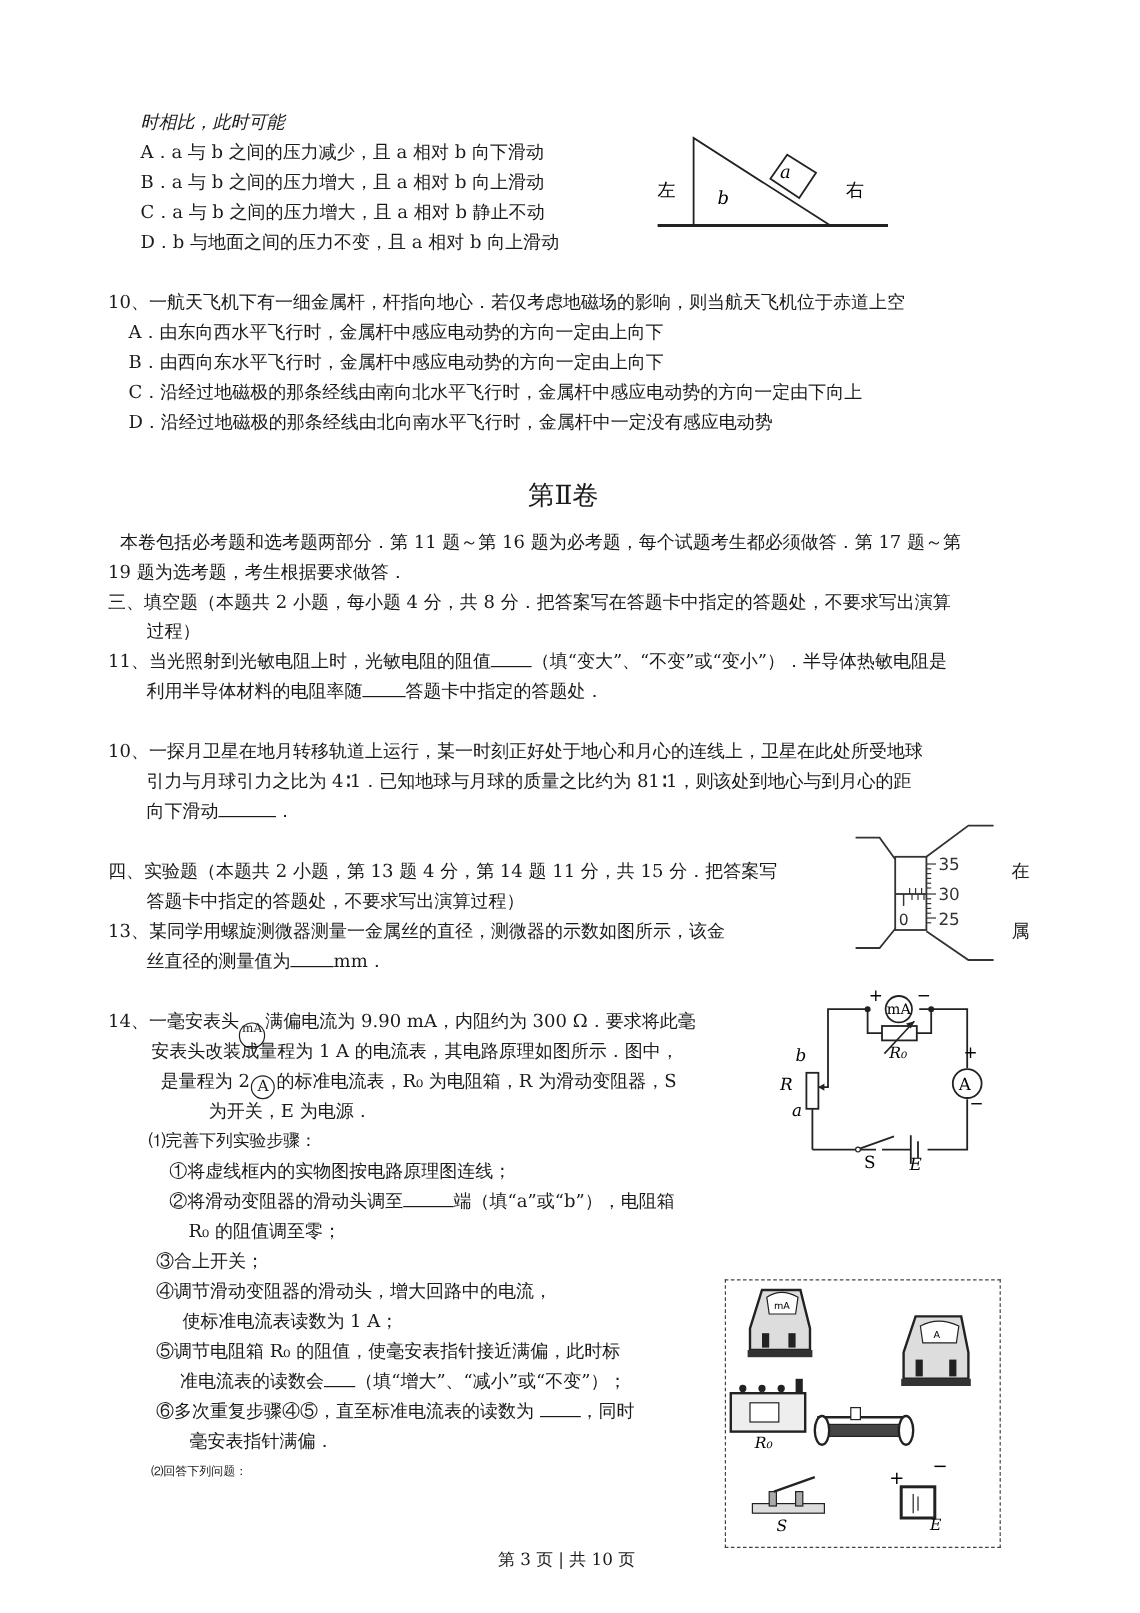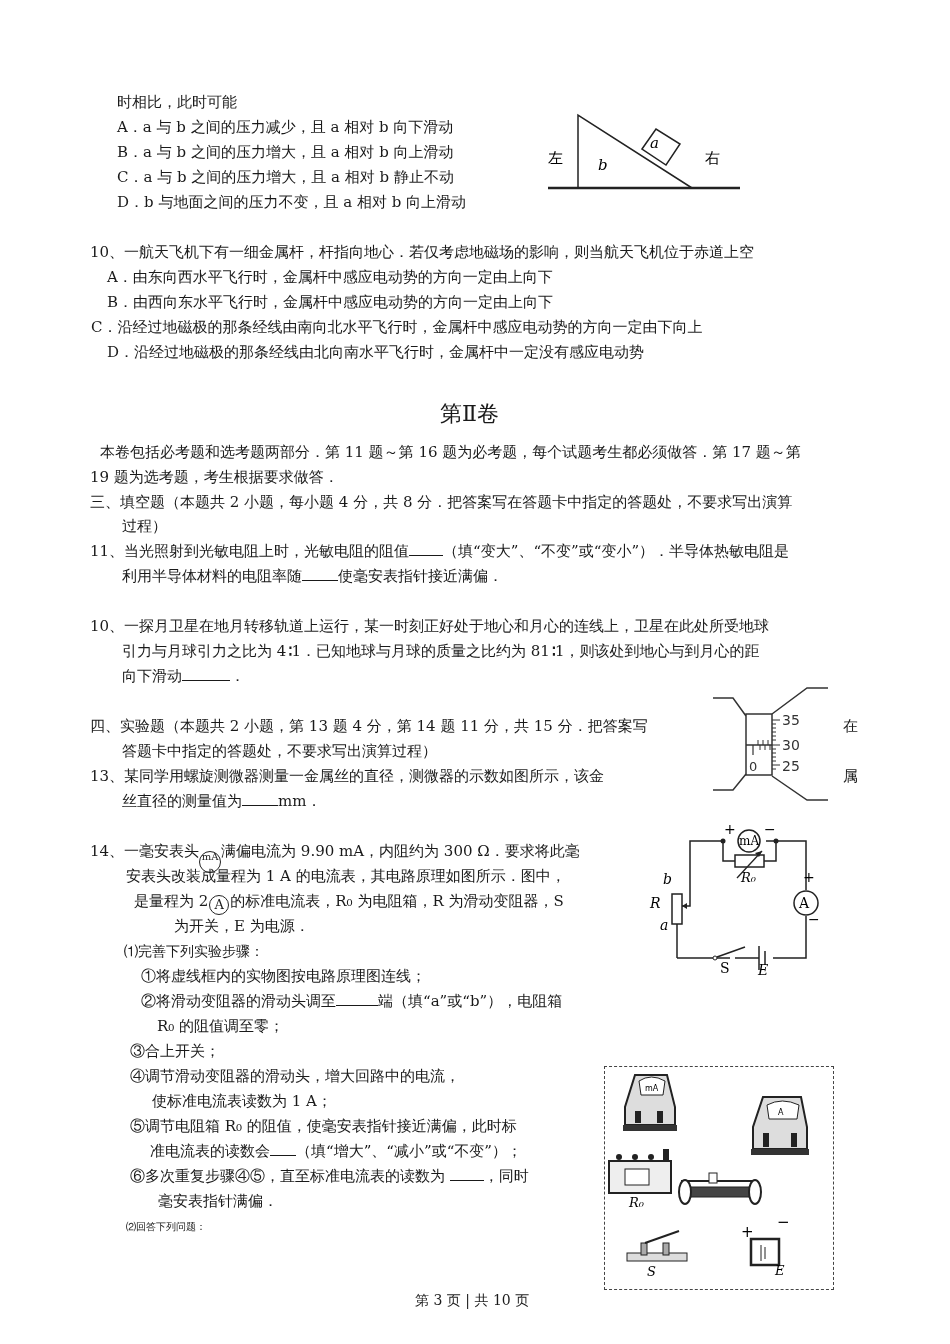--- a/index.html
+++ b/index.html
@@ -7,21 +7,21 @@
          font-family: "DejaVu Serif", "Liberation Serif", serif; color: #1a1a1a; font-size: 15px; }
   .abs { position: absolute; white-space: nowrap; line-height: 25px; }
   .blank { display: inline-block; border-bottom: 1px solid #1a1a1a; height: 16px; vertical-align: baseline; }
   .title { font-size: 22px; }
   .diagram { position: absolute; }
   .page-num { font-size: 14px; }
 </style>
 </head>
 <body>
 
-<div class="abs" style="left:117px;top:90px;">时相比，此时可能</div>
+<div class="abs" style="left:117px;top:90px;font-style:italic;">时相比，此时可能</div>
 <div class="abs" style="left:117px;top:115px;">
   <span>A．</span><span>a 与 b 之间的压力减少，且 a 相对 b 向下滑动</span>
 </div>
 <div class="abs" style="left:117px;top:140px;">
   <span>B．</span><span>a 与 b 之间的压力增大，且 a 相对 b 向上滑动</span>
 </div>
 <div class="abs" style="left:117px;top:165px;">
   <span>C．</span><span>a 与 b 之间的压力增大，且 a 相对 b 静止不动</span>
 </div>
 <div class="abs" style="left:117px;top:190px;">
@@ -34,34 +34,34 @@
   <polygon points="102,41 116,21 140,36 126,57" fill="#fff" stroke="#222" stroke-width="1.5"></polygon>
   <text x="110" y="40" font-style="italic" font-size="15" font-family="DejaVu Serif, serif">a</text>
   <text x="58" y="62" font-style="italic" font-size="15" font-family="DejaVu Serif, serif">b</text>
   <text x="8" y="55" font-size="15" font-family="DejaVu Sans, sans-serif">左</text>
   <text x="165" y="55" font-size="15" font-family="DejaVu Sans, sans-serif">右</text>
 </svg>
 
 <div class="abs" style="left:90px;top:240px;text-align:right;">10、一航天飞机下有一细金属杆，杆指向地心．若仅考虑地磁场的影响，则当航天飞机位于赤道上空</div>
 <div class="abs" style="left:107px;top:265px;"><span>A．</span><span>由东向西水平飞行时，金属杆中感应电动势的方向一定由上向下</span></div>
 <div class="abs" style="left:107px;top:290px;"><span>B．</span><span>由西向东水平飞行时，金属杆中感应电动势的方向一定由上向下</span></div>
-<div class="abs" style="left:91px;top:315px;"><span>C．</span><span>沿经过地磁极的那条经线由南向北水平飞行时，金属杆中感应电动势的方向一定由下向上</span></div>
+<div class="abs" style="left:107px;top:315px;"><span>C．</span><span>沿经过地磁极的那条经线由南向北水平飞行时，金属杆中感应电动势的方向一定由下向上</span></div>
 <div class="abs" style="left:107px;top:340px;"><span>D．</span><span>沿经过地磁极的那条经线由北向南水平飞行时，金属杆中一定没有感应电动势</span></div>
 
 <div class="abs title" style="left:440px;top:398px;line-height:32px;">第Ⅱ卷</div>
 <div class="abs" style="left:90px;top:440px;margin-left:10px;">本卷包括必考题和选考题两部分．第 11 题～第 16 题为必考题，每个试题考生都必须做答．第 17 题～第</div>
 <div class="abs" style="left:90px;top:465px;">19 题为选考题，考生根据要求做答．</div>
 <div class="abs" style="left:90px;top:490px;">三、填空题（本题共 2 小题，每小题 4 分，共 8 分．把答案写在答题卡中指定的答题处，不要求写出演算</div>
 <div class="abs" style="left:122px;top:514px;">过程）</div>
 
 <div class="abs" style="left:90px;top:539px;">
   <span>11、当光照射到光敏电阻上时，光敏电阻的阻值</span><span class="blank" style="width:34px"></span><span>（填“变大”、“不变”或“变小”）．半导体热敏电阻是</span>
 </div>
 <div class="abs" style="left:122px;top:564px;">
-  <span>利用半导体材料的电阻率随</span><span class="blank" style="width:36px"></span><span>使毫安表指针接近满偏．</span>
+  <span>利用半导体材料的电阻率随</span><span class="blank" style="width:36px"></span><span>答题卡中指定的答题处．</span>
 </div>
 
 <div class="abs" style="left:90px;top:614px;">10、一探月卫星在地月转移轨道上运行，某一时刻正好处于地心和月心的连线上，卫星在此处所受地球</div>
 <div class="abs" style="left:122px;top:639px;">引力与月球引力之比为 4∶1．已知地球与月球的质量之比约为 81∶1，则该处到地心与到月心的距</div>
 <div class="abs" style="left:122px;top:664px;">
   <span>向下滑动</span><span class="blank" style="width:48px"></span><span>．</span>
 </div>
 
 <div class="abs" style="left:90px;top:714px;">四、实验题（本题共 2 小题，第 13 题 4 分，第 14 题 11 分，共 15 分．把答案写</div>
 <div class="abs" style="left:843px;top:714px;">在</div>

